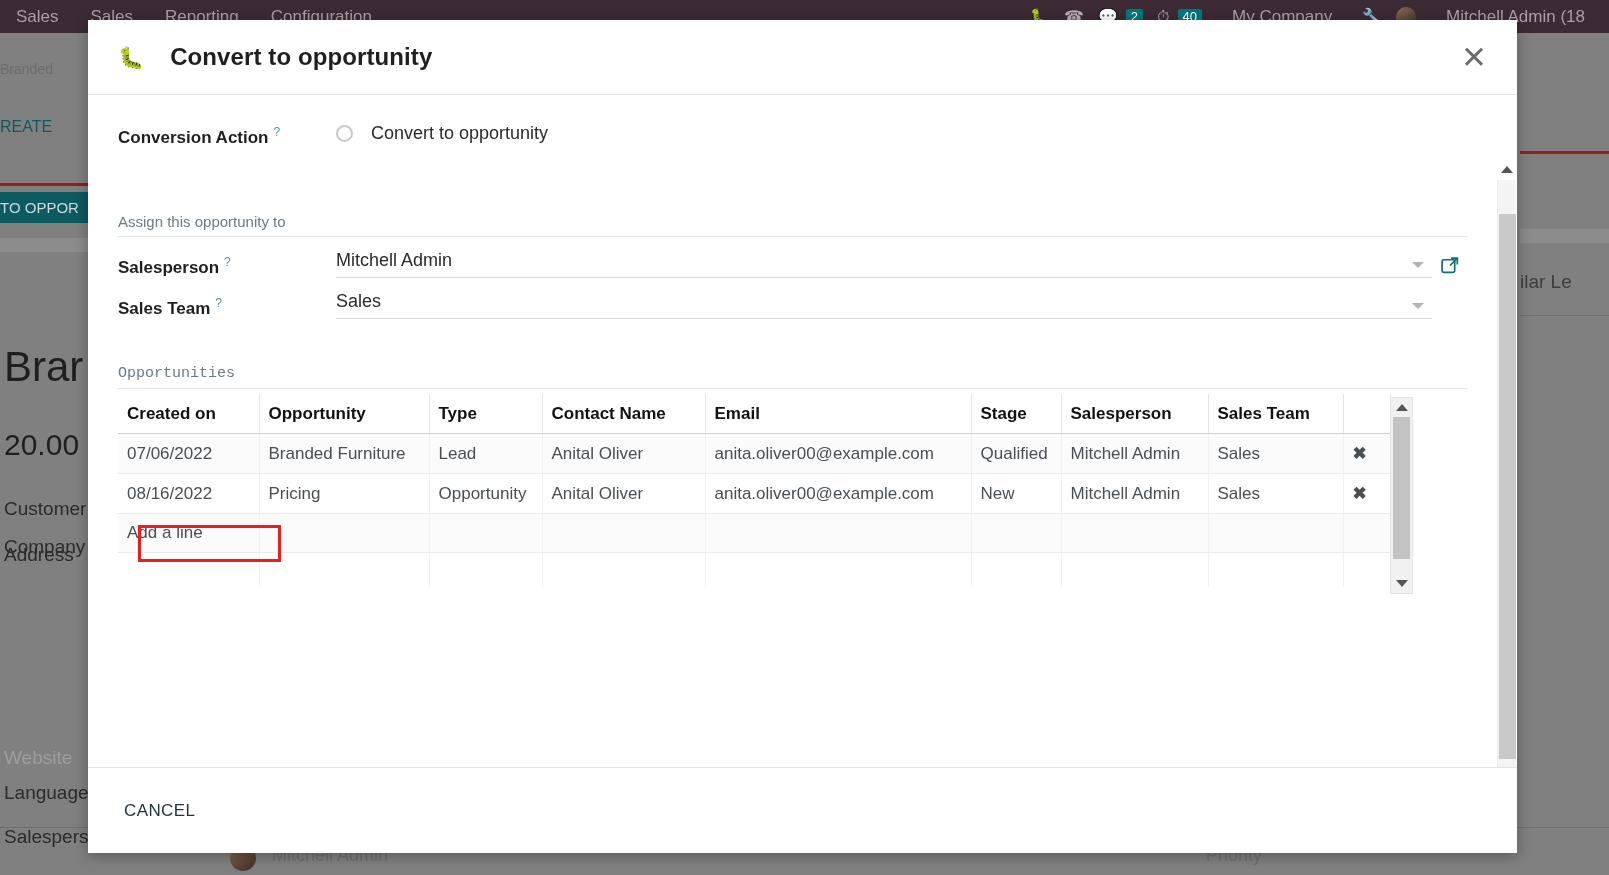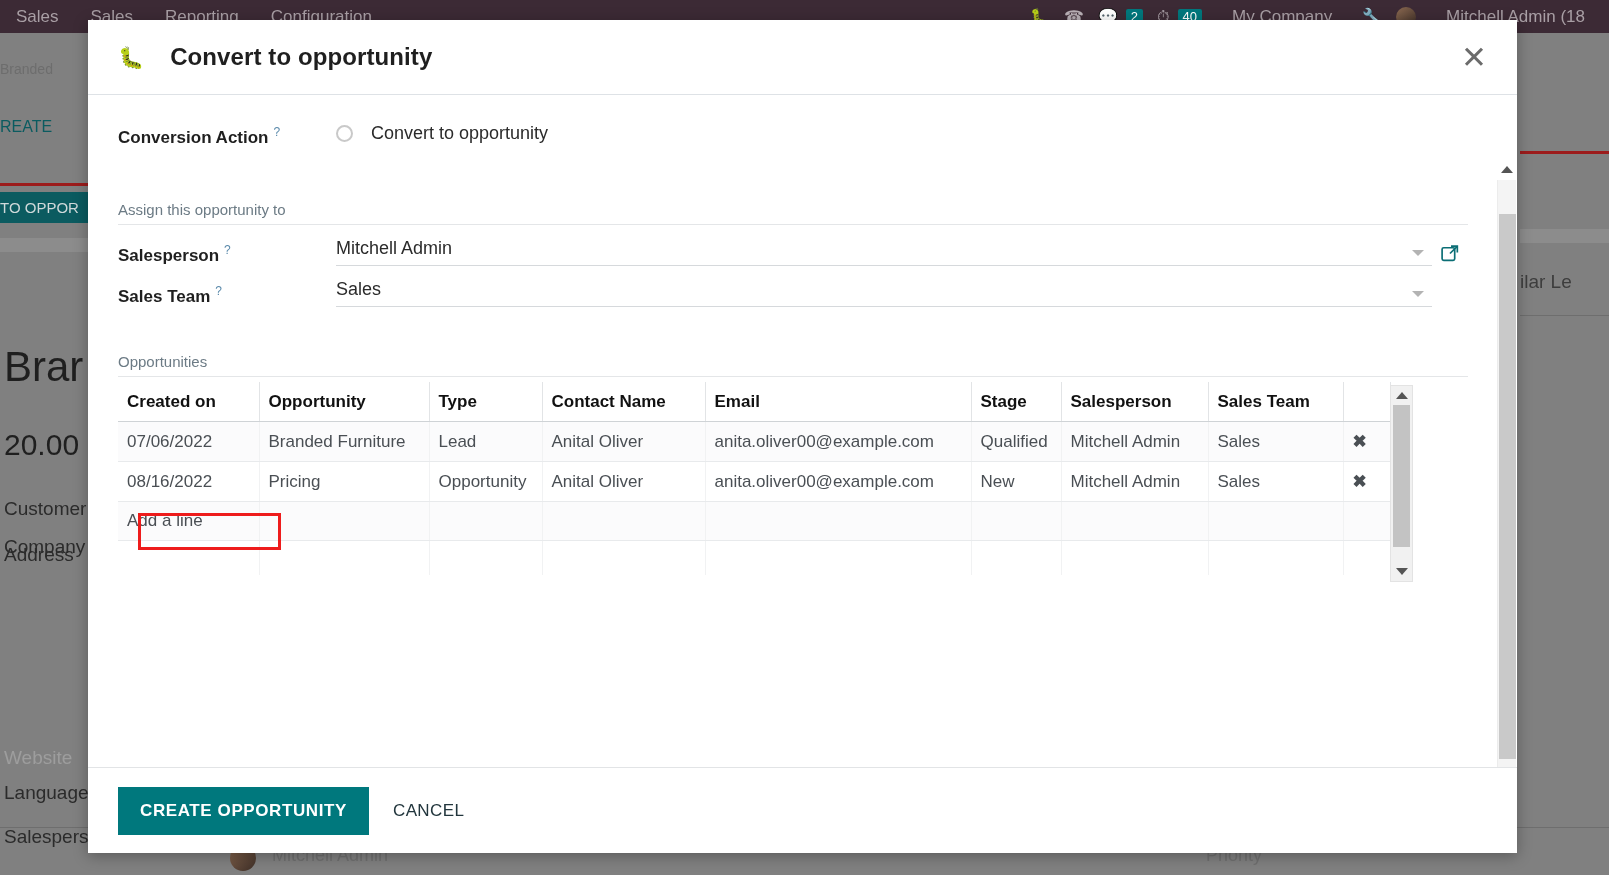--- a/index.html
+++ b/index.html
@@ -90,21 +90,21 @@
     border: 2px solid #c9c9c9; background: #fff; flex: 0 0 17px; margin-right: 18px;
   }
   .radio.on { border-color: #00787d; position: relative; }
   .radio.on::after {
     content: ""; position: absolute; left: 3px; top: 3px;
     width: 7px; height: 7px; border-radius: 50%; background: #00787d;
   }
   .radio-label { font-size: 18px; color: #2b2b2b; }
 
   .section-title {
-    font-size: 15px; color: #6c7b85; margin-top: 36px; padding-bottom: 6px;
+    font-size: 15px; color: #6c7b85; margin-top: 48px; padding-bottom: 6px;
     border-bottom: 1px solid #e4e6e8;
   }
 
   .field-row { display: flex; align-items: flex-end; margin-top: 13px; }
   .field-row .flabel { font-size: 17px; }
   .field-box {
     flex: 1 1 auto; position: relative;
     border-bottom: 1px solid #d6d9dc; padding-bottom: 6px; min-height: 28px;
   }
   .field-val { font-size: 18px; color: #2b2b2b; }
@@ -113,20 +113,21 @@
     width: 0; height: 0; border-left: 6px solid transparent;
     border-right: 6px solid transparent; border-top: 6px solid #b3b3b3;
   }
   .ext-link { width: 36px; flex: 0 0 36px; text-align: center; padding-bottom: 2px; }
   .ext-link svg { display: block; margin: 0 auto; }
 
   
   #opps-title {
     font-size: 15px; color: #6c7b85; margin-top: 46px; padding-bottom: 6px;
     border-bottom: 1px solid #e4e6e8;
+    font-family: Liberation Mono, monospace;
   }
   #table-wrap { position: relative; margin-top: 5px; width: 1295px; }
   table.opps { border-collapse: collapse; width: 1272px; table-layout: fixed; }
   table.opps th {
     font-size: 17px; font-weight: bold; color: #111; text-align: left;
     padding: 10px 9px 9px 9px; border-right: 1px solid #e2e4e6;
     border-bottom: 1px solid #cfd3d6; background: #fff; white-space: nowrap;
   }
   table.opps td {
     font-size: 17px; color: #4a4f54; text-align: left;
@@ -382,16 +383,15 @@
     </div>
 
     <div id="modal-scroll">
       <span class="sb-arrow-up" style="top:-14px;"></span>
       <div class="thumb"></div>
 
     </div>
   </div>
 
   <div id="modal-footer">
-    <button id="create-btn">CREATE OPPORTUNITY</button>
     <button id="cancel-btn">CANCEL</button>
   </div>
 </div>
 
 </body></html>

